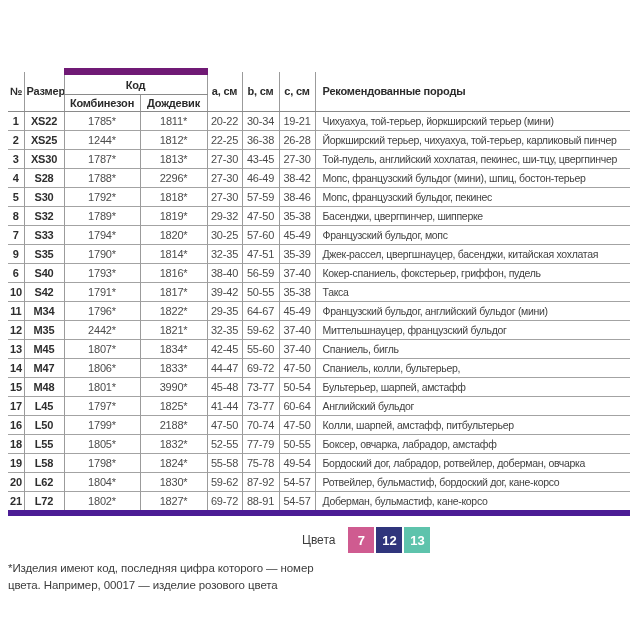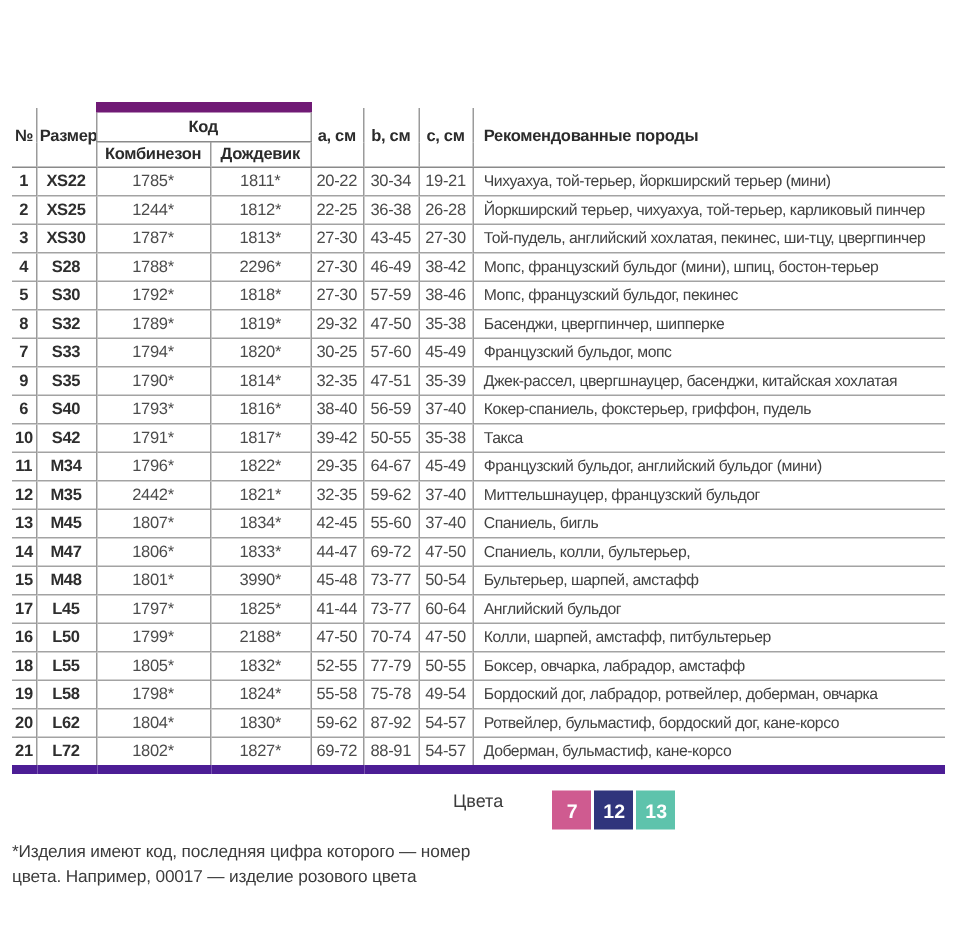--- a/index.html
+++ b/index.html
@@ -93,21 +93,21 @@
     color: #3c3c3c;
     letter-spacing: -0.1px;
   }
 
   
   .legend {
     position: absolute;
     left: 302px;
     top: 527px;
     display: flex;
-    gap: 20px;
+    align-items: center;
   }
   .legend-label {
     font-size: 12px;
     color: #3c3c3c;
     margin-right: 13px;
   }
   .legend-swatches {
     display: flex;
     gap: 2px;
   }

